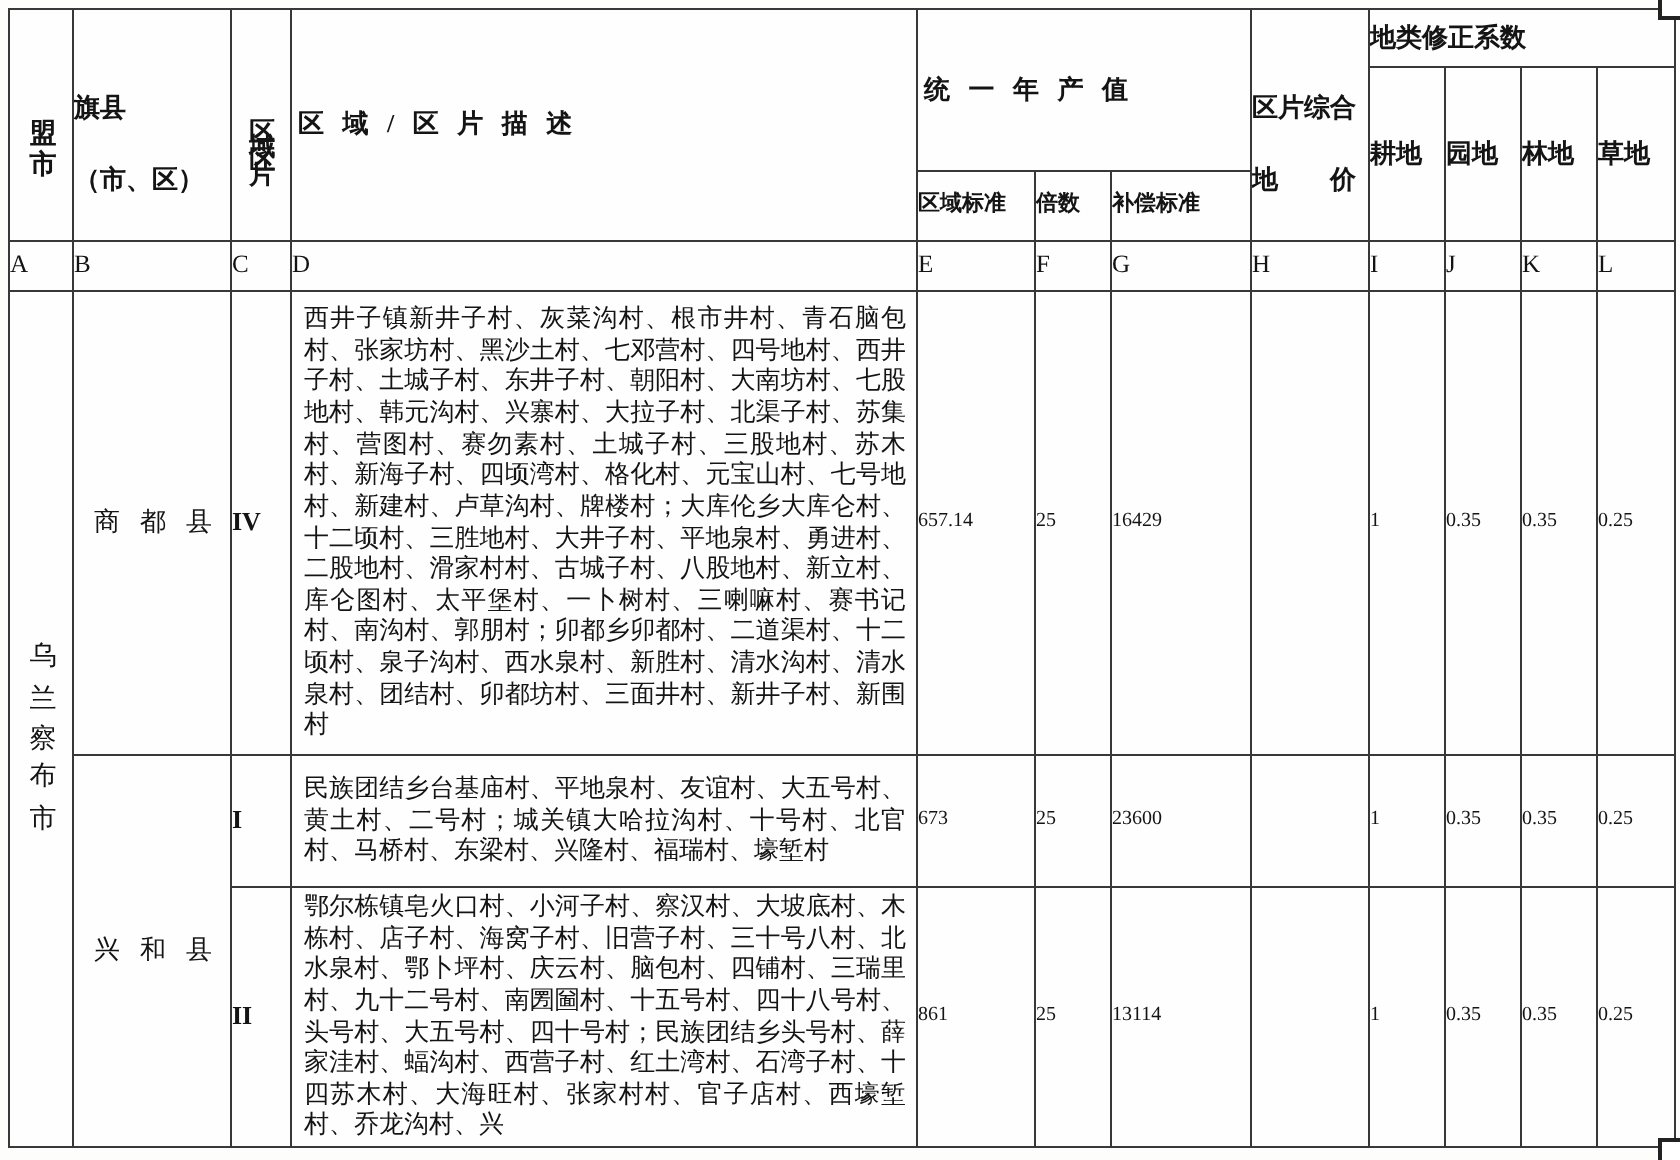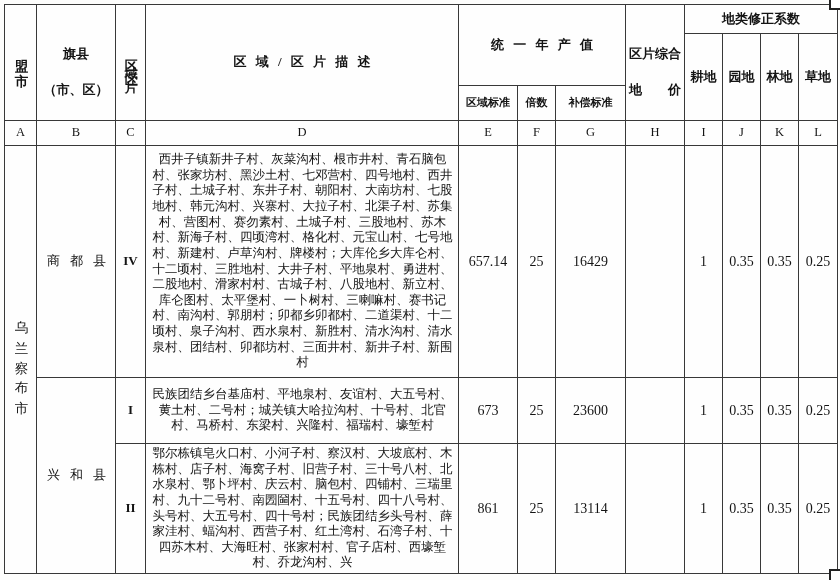--- a/index.html
+++ b/index.html
@@ -15,21 +15,20 @@
   table.landtbl{
     position:absolute;left:4px;top:4px;
     width:833px;height:564px;
     border-collapse:collapse;
     table-layout:fixed;
     background:#fefefe;
   }
   .landtbl td{
     border:1.5px solid #383838;
     padding:0;
-    text-align:center;
     vertical-align:middle;
     overflow:hidden;
     line-height:1.25;
   }
   
   .hcell{font-weight:bold;font-size:13px;}
   .hsmall{font-weight:bold;font-size:11px;}
   .vert{
     writing-mode:vertical-lr;
     text-orientation:upright;
@@ -45,21 +44,21 @@
   
   .county{font-size:13px;letter-spacing:10px;text-indent:10px;white-space:nowrap;}
   .zone{font-size:13px;font-weight:bold;}
   .desc{
     text-align:justify;
     font-size:12.5px;
     line-height:17.7px;
     padding:2px 5px 2px 6px !important;
     vertical-align:middle;
   }
-  .num{font-size:14px;}
+  .num{font-size:10px;}
   
   .artifact{position:absolute;border:2px solid #222;background:#fff;}
   .artifact.tr{right:-7px;top:-6px;width:14px;height:12px;}
   .artifact.br{right:-6px;bottom:-4px;width:13px;height:11px;}
 </style>
 </head>
 <body>
 
 <div class="sheet">
 

